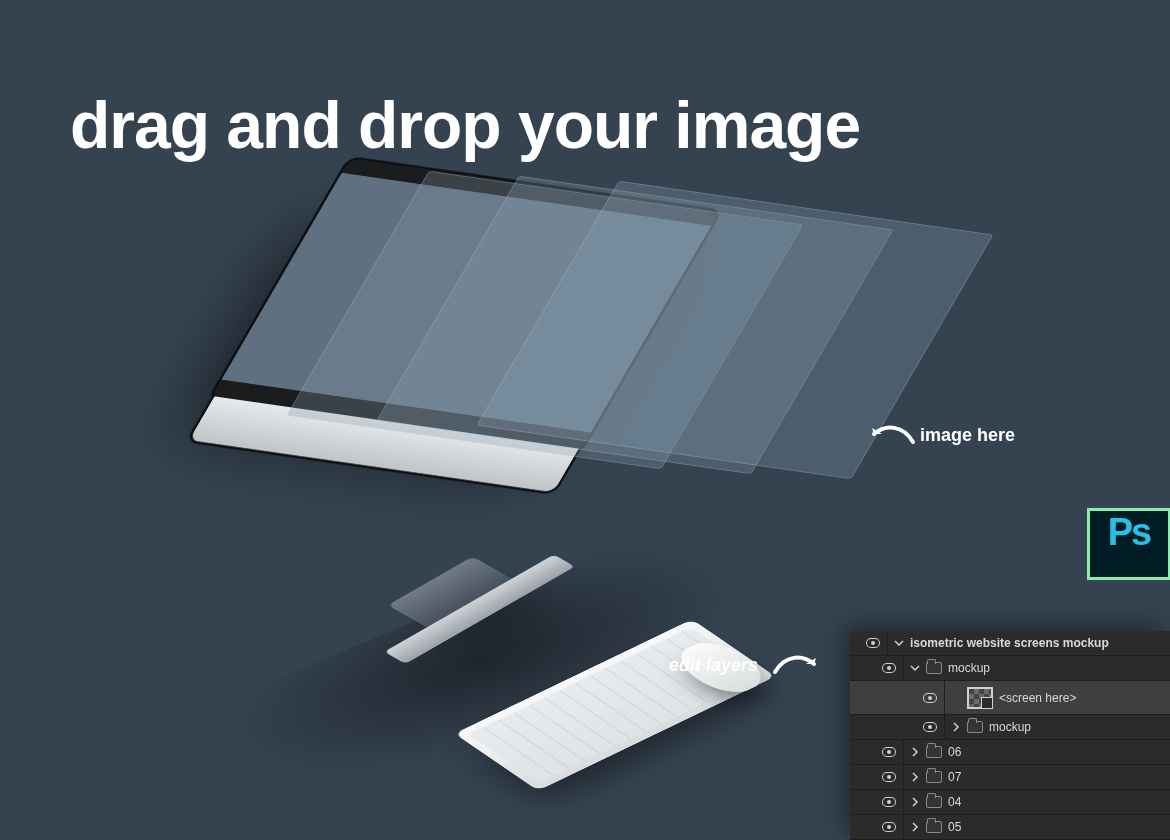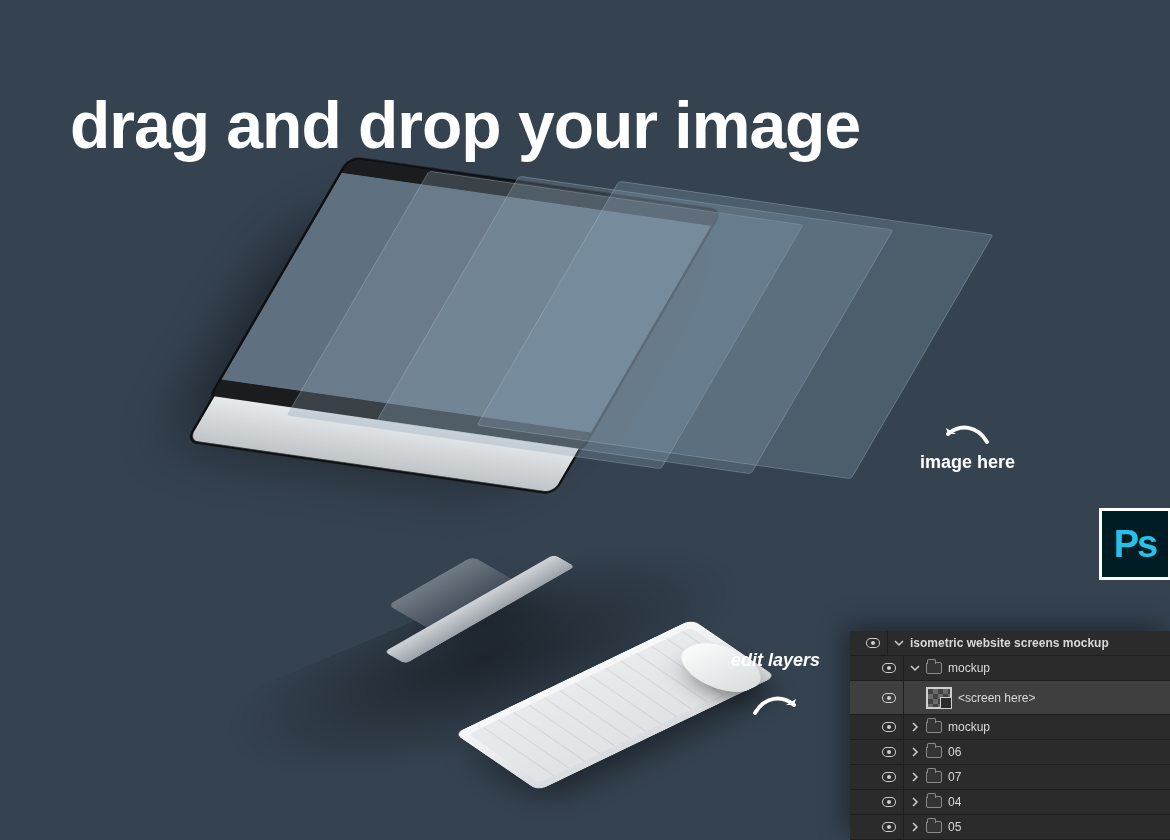--- a/index.html
+++ b/index.html
@@ -120,28 +120,27 @@
     left:180px; top:540px;
     width:640px; height:260px;
     background: radial-gradient(ellipse at 50% 40%, rgba(0,0,0,.45), rgba(0,0,0,0) 70%);
     transform: rotateX(60deg) rotateZ(-40deg);
   }
 
   
   .callout {
     position: absolute;
     display: flex;
-    flex-direction: column;
     align-items: center;
     gap: 2px;
     font-size: 18px;
     font-weight: 600;
   }
   .callout.image-here { right: 155px; top: 420px; }
-  .callout.edit-layers { right: 350px; top: 650px; flex-direction: column; gap:20px;font-style:italic;}
+  .callout.edit-layers { right: 350px; top: 650px; flex-direction: row; gap:12px;font-style:italic;}
   .callout.edit-layers .lbl{order:-1;}
   .arrow-svg { display:block; }
 
   
   .ps-panel {
     position: absolute;
     right: 0;
     bottom: 0;
     width: 320px;
     background: #2b2b2b;
@@ -178,21 +177,21 @@
   }
   .eye::after{
     content:"";
     position:absolute;
     width:4px;height:4px;border-radius:50%;
     background:#cfcfcf;
     left:50%; top:50%; transform:translate(-50%,-50%);
   }
   .indent-1 { padding-left: 8px; }
   .indent-2 { padding-left: 24px; }
-  .indent-3 { padding-left: 24px; text-align: center; }
+  .indent-3 { padding-left: 65px; text-align: center; }
 
   .twisty {
     width: 10px; height: 10px;
     flex: 0 0 10px;
     display:flex;align-items:center;justify-content:center;
   }
   .twisty svg{display:block}
 
   .folder-ico, .smartobj-ico {
     flex: 0 0 auto;
@@ -231,24 +230,24 @@
   }
 
   .layer-label { white-space: nowrap; overflow: hidden; text-overflow: ellipsis; }
   .layer-row.top .layer-label{ font-weight:700; }
 
   
   .ps-badge {
     position: absolute;
     right: -1px;
     bottom: 260px;
-    width: 72px; height: 72px;
+    width: 84px; height: 72px;
     background: #001d26;
-    border: 3px solid #ffffff;
-    display:flex;align-items:center;justify-content:center;
+    border: 3px solid #86efac;
+    display:flex;align-items:flex-start;justify-content:center;
     z-index: 5;
   }
   .ps-badge span{
     font-family: Arial, sans-serif;
     font-weight: 700;
     font-size: 38px;
     color: #29c0e7;
     letter-spacing: -2px;
   }
 </style>

